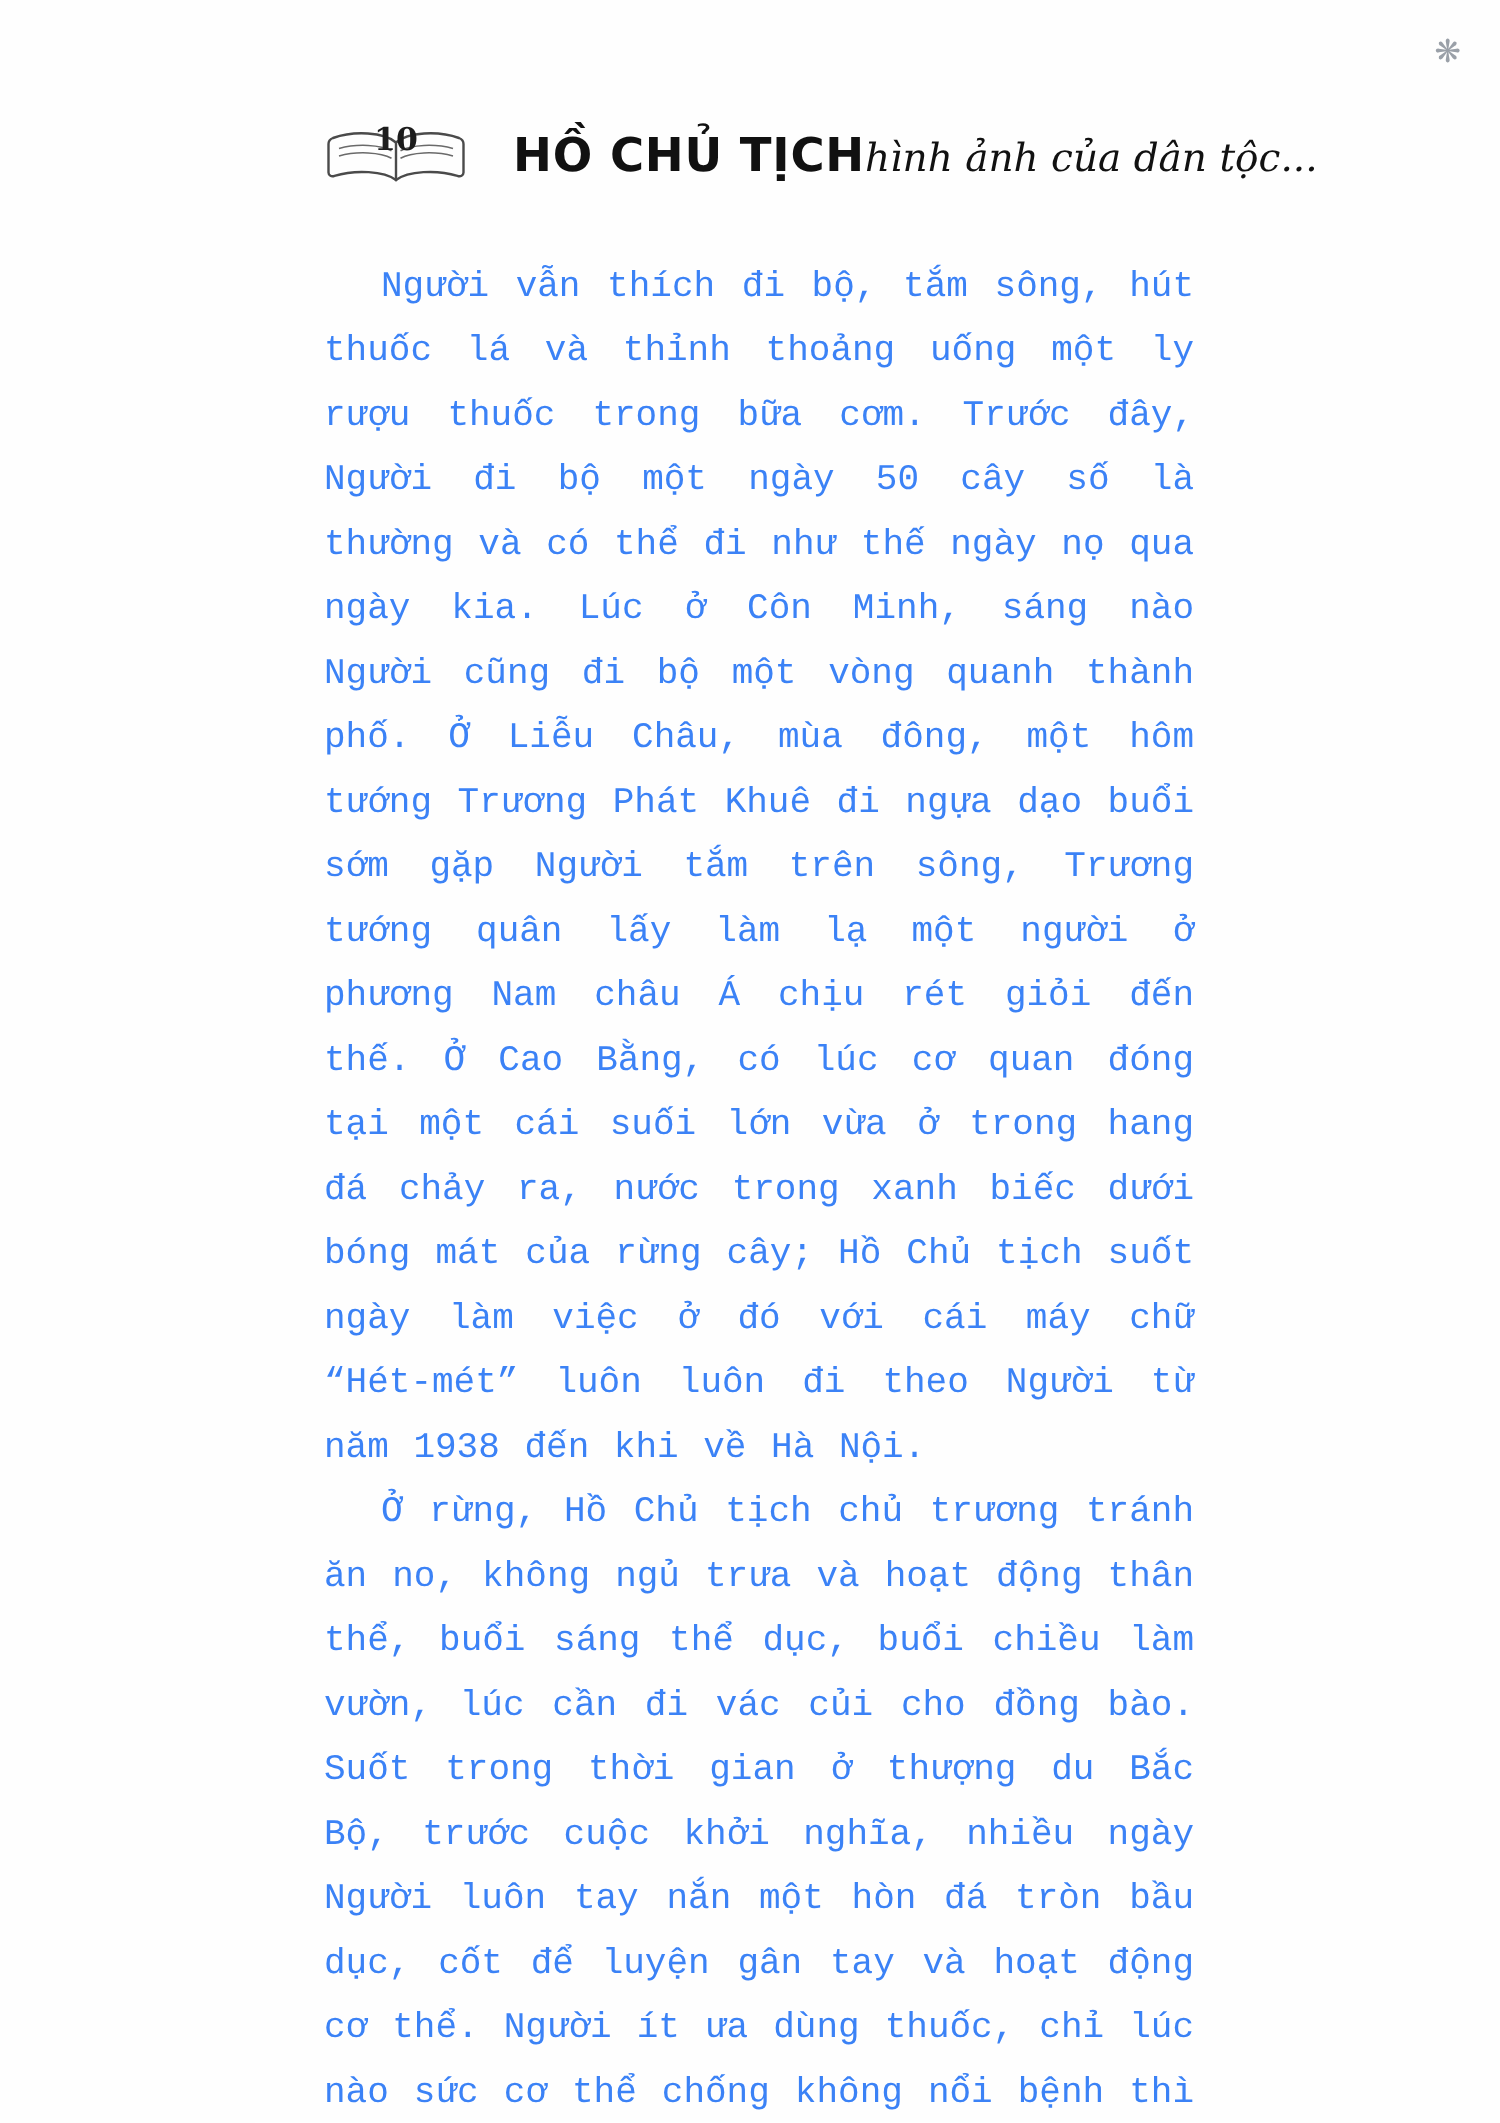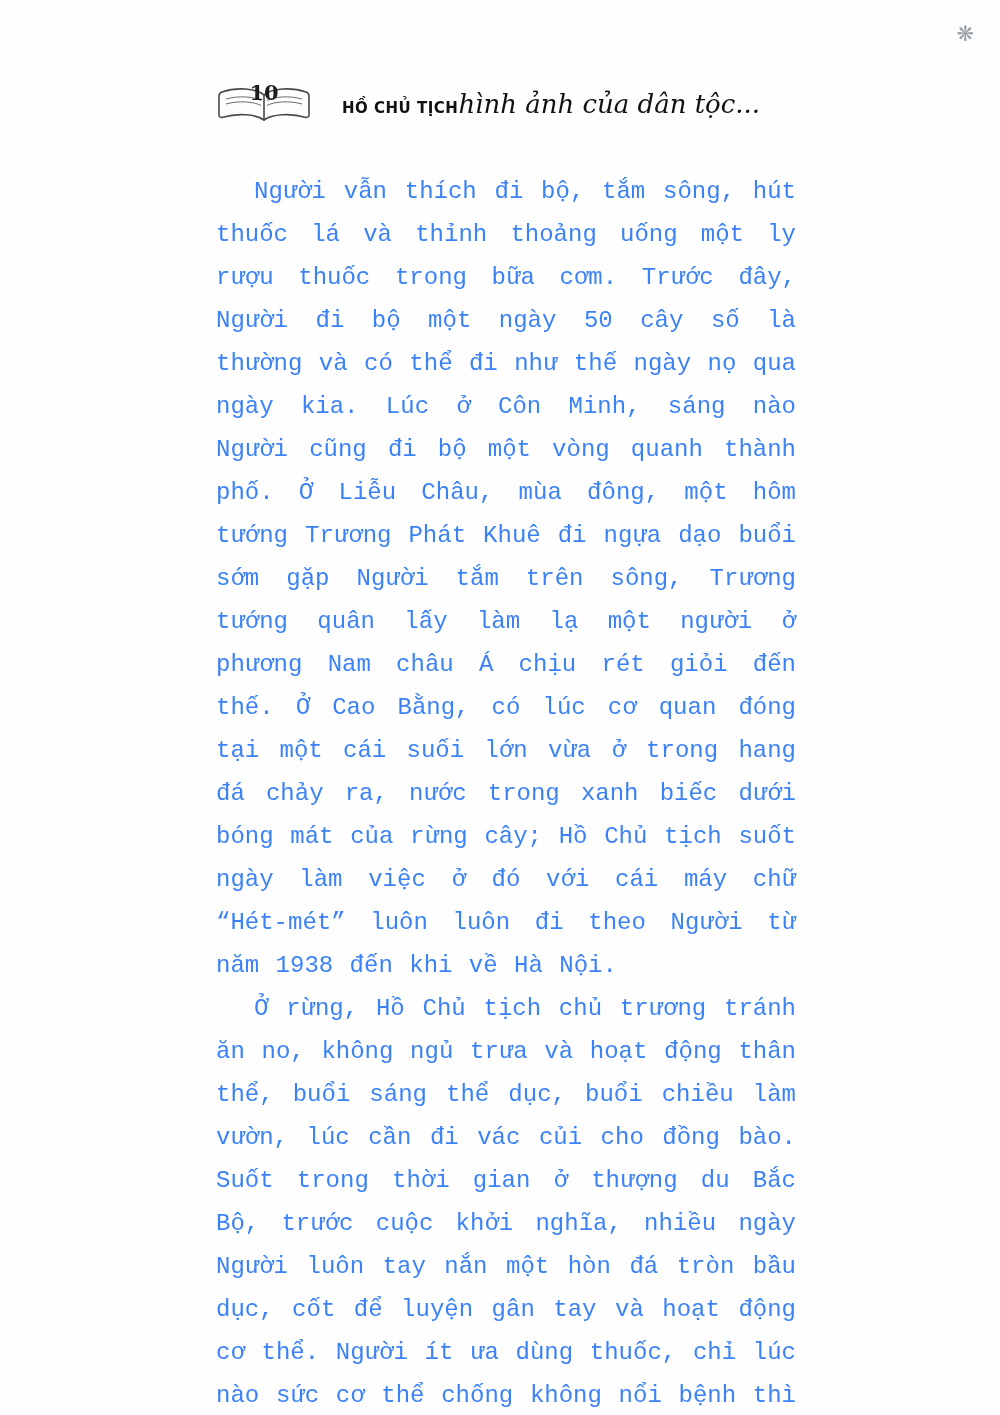--- a/index.html
+++ b/index.html
@@ -59,21 +59,21 @@
   }
   .header-titles {
     margin-left: 30px;
     white-space: nowrap;
     display: flex;
     align-items: baseline;
   }
   .title-bold {
     font-family: "DejaVu Sans", sans-serif;
     font-weight: bold;
-    font-size: 15px;
+    font-size: 31px;
     letter-spacing: 0.5px;
     color: #111;
   }
   .title-italic {
     font-family: "DejaVu Serif", serif;
     font-style: italic;
     font-size: 26px;
     color: #111;
   }
   .text-body {

